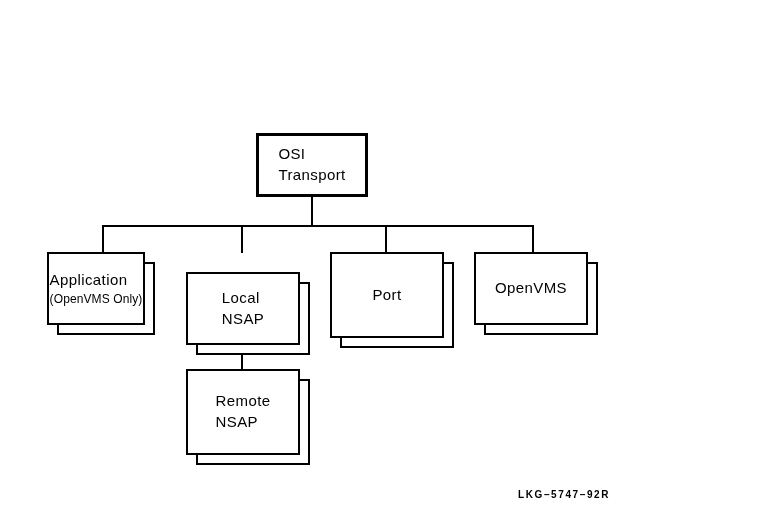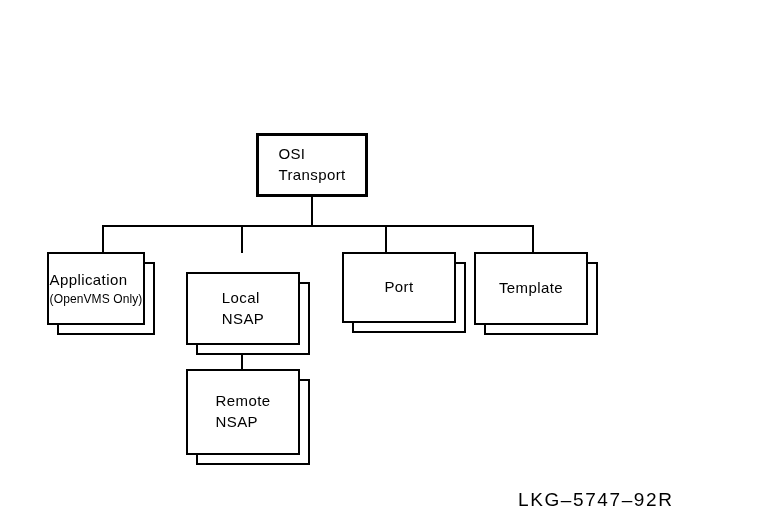--- a/index.html
+++ b/index.html
@@ -82,22 +82,22 @@
   .hline {
     position: absolute;
     height: 2px;
     background: #000000;
     z-index: 0;
   }
 
   
   .caption {
     position: absolute;
-    font-size: 19px;
-    font-weight: normal;
+    font-size: 10px;
+    font-weight: bold;
     letter-spacing: 1.6px;
     color: #000000;
     white-space: nowrap;
   }
 </style>
 </head>
 <body>
 
 <div id="canvas">
 
@@ -134,34 +134,34 @@
   <div class="node" style="left:186px; top:252px; width:114px; height:73px;margin-top:20px;">
     <div class="shadow-box"></div>
     <div class="front-box">
       <span class="label-block">
         <span class="label-line">Local</span>
         <span class="label-line">NSAP</span>
       </span>
     </div>
   </div>
 
-  <div class="node" style="left:330px; top:252px; width:114px; height:71px;margin-left:12px;">
+  <div class="node" style="left:330px; top:252px; width:114px; height:86px;">
     <div class="shadow-box"></div>
     <div class="front-box">
       <span class="label-block">
         <span class="label-line">Port</span>
       </span>
     </div>
   </div>
 
   <div class="node" style="left:474px; top:252px; width:114px; height:73px;">
     <div class="shadow-box"></div>
     <div class="front-box">
       <span class="label-block">
-        <span class="label-line">Template</span>
+        <span class="label-line">OpenVMS</span>
       </span>
     </div>
   </div>
 
   <div class="node" style="left:186px; top:369px; width:114px; height:86px;">
     <div class="shadow-box"></div>
     <div class="front-box">
       <span class="label-block">
         <span class="label-line">Remote</span>
         <span class="label-line">NSAP</span>

